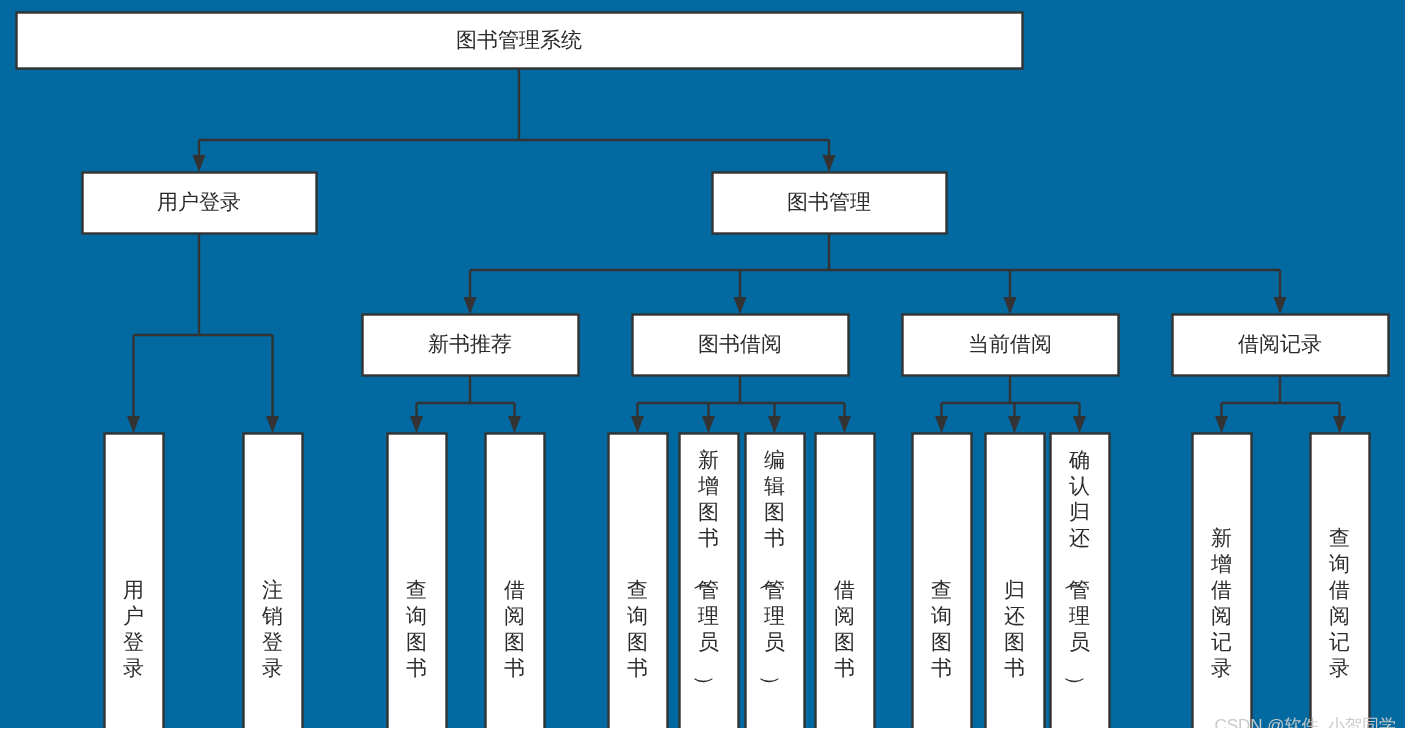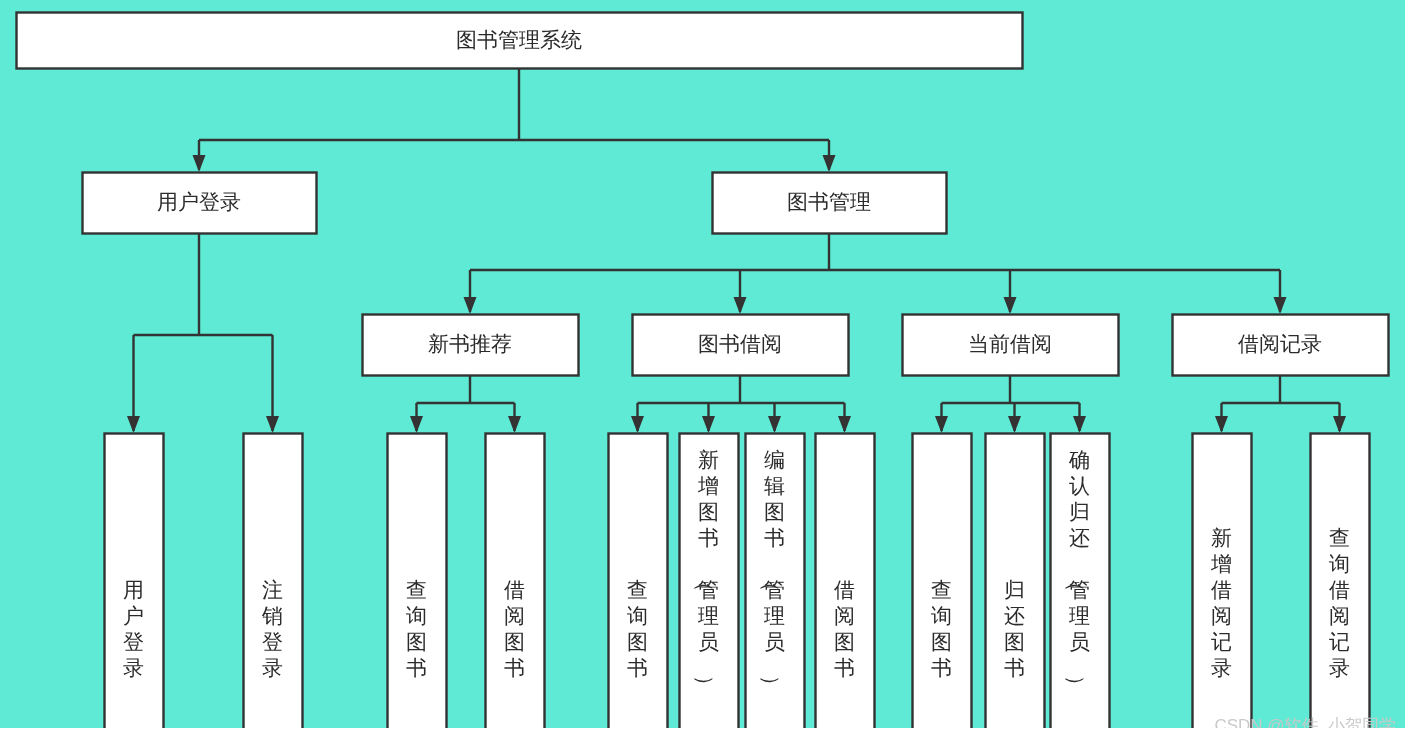--- a/index.html
+++ b/index.html
@@ -8,21 +8,21 @@
     padding: 0;
     background: #ffffff;
   }
   body {
     font-family: "Liberation Sans", "DejaVu Sans", sans-serif;
   }
   #diagram-root {
     position: relative;
     width: 1405px;
     height: 728px;
-    background: #5eead4;
+    background: #0369a1;
     overflow: hidden;
   }
   svg.diagram-canvas {
     position: absolute;
     left: 0;
     top: 0;
     width: 1405px;
     height: 747px;
     display: block;
   }

